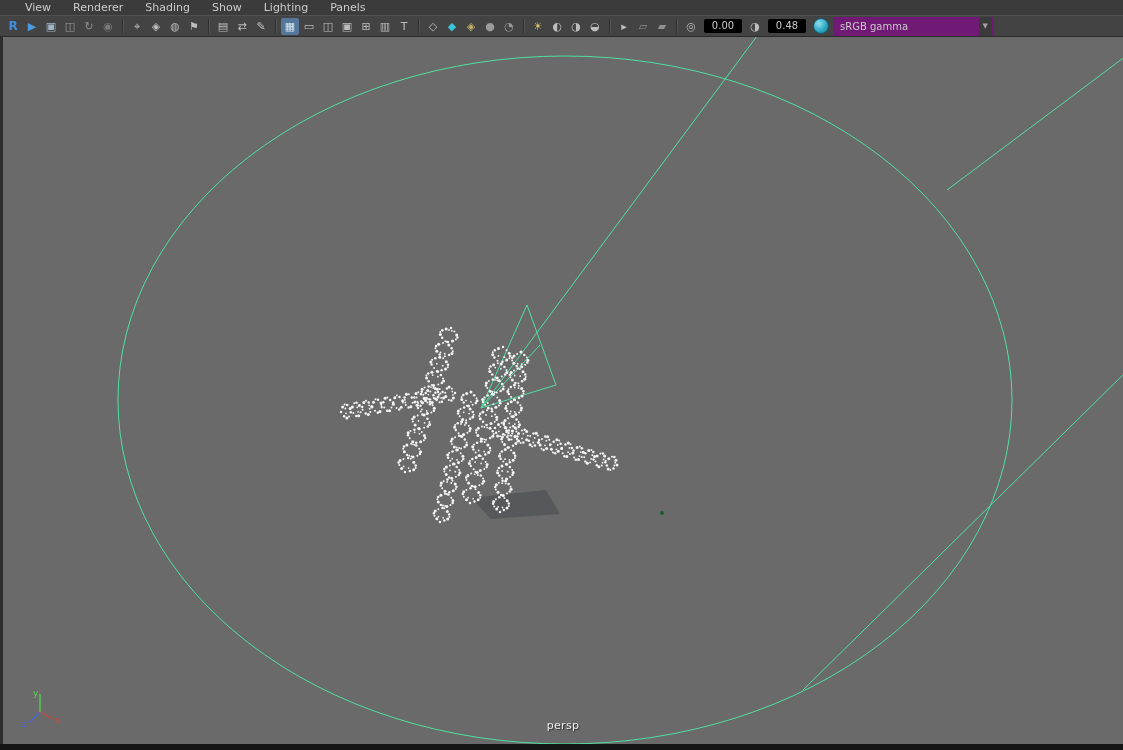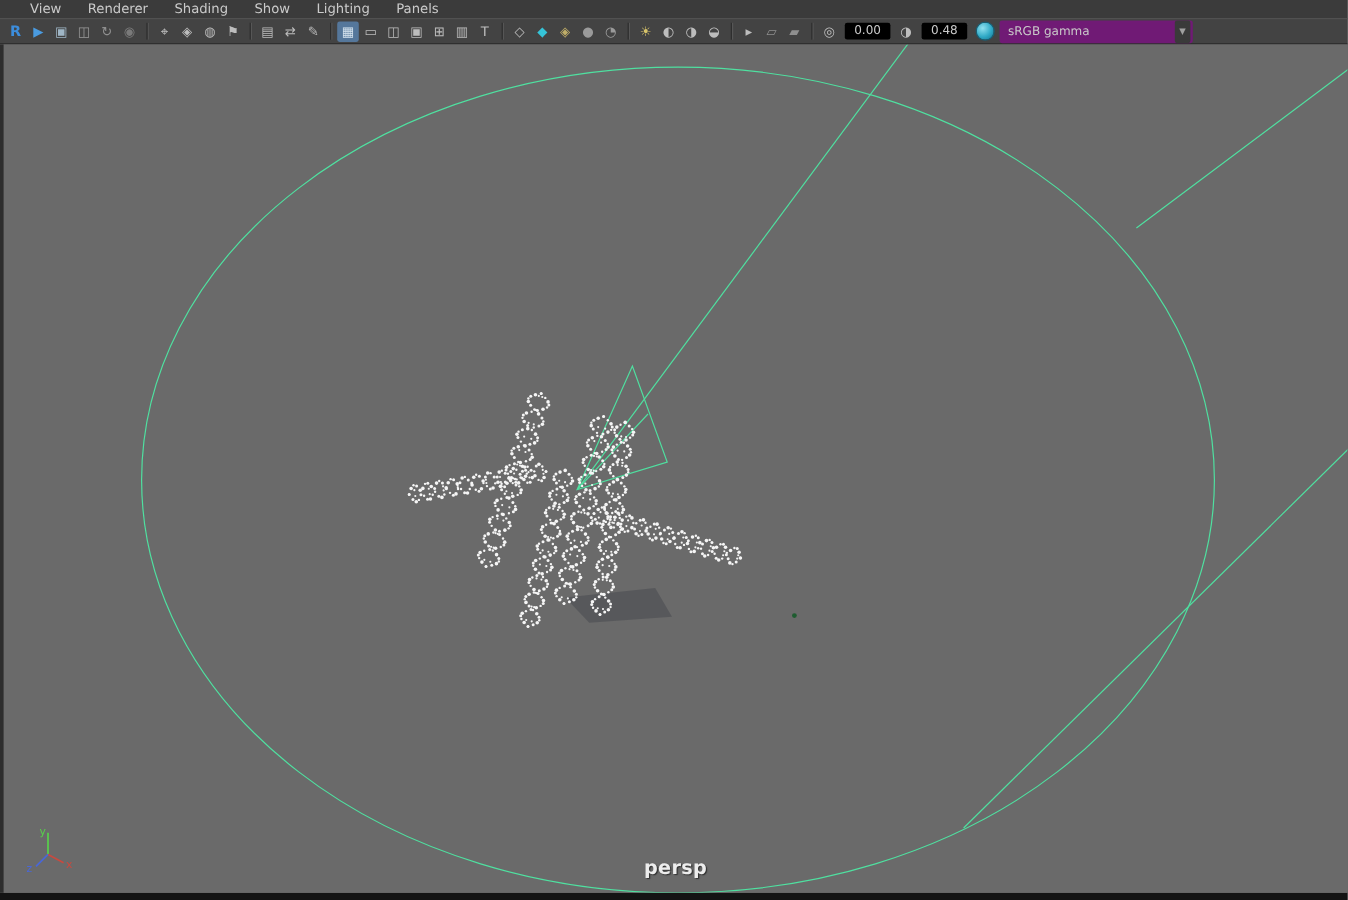--- a/index.html
+++ b/index.html
@@ -57,21 +57,21 @@
     padding:2px 4px; border-radius:2px; margin-left:6px;
   }
   
   .viewport {
     position:relative; height:707px; background:#6a6a6a;
     border-left:3px solid #2d2d2d; box-sizing:border-box; overflow:hidden;
   }
   .viewport svg { display:block; }
   .camera-label {
     position:absolute; left:50%; bottom:12px; transform:translateX(-50%);
-    color:#ededed; font-size:16px; font-weight:bold; letter-spacing:.3px;
+    color:#ededed; font-size:11px; font-weight:normal; letter-spacing:.3px;
     text-shadow:1px 1px 1px rgba(0,0,0,.55);
   }
   .bottom-strip { height:6px; background:#141414; }
 </style>
 </head>
 <body>
 
 <div class="menu-bar" id="menu-bar">
     <span class="menu-item">View</span>
     <span class="menu-item">Renderer</span>

